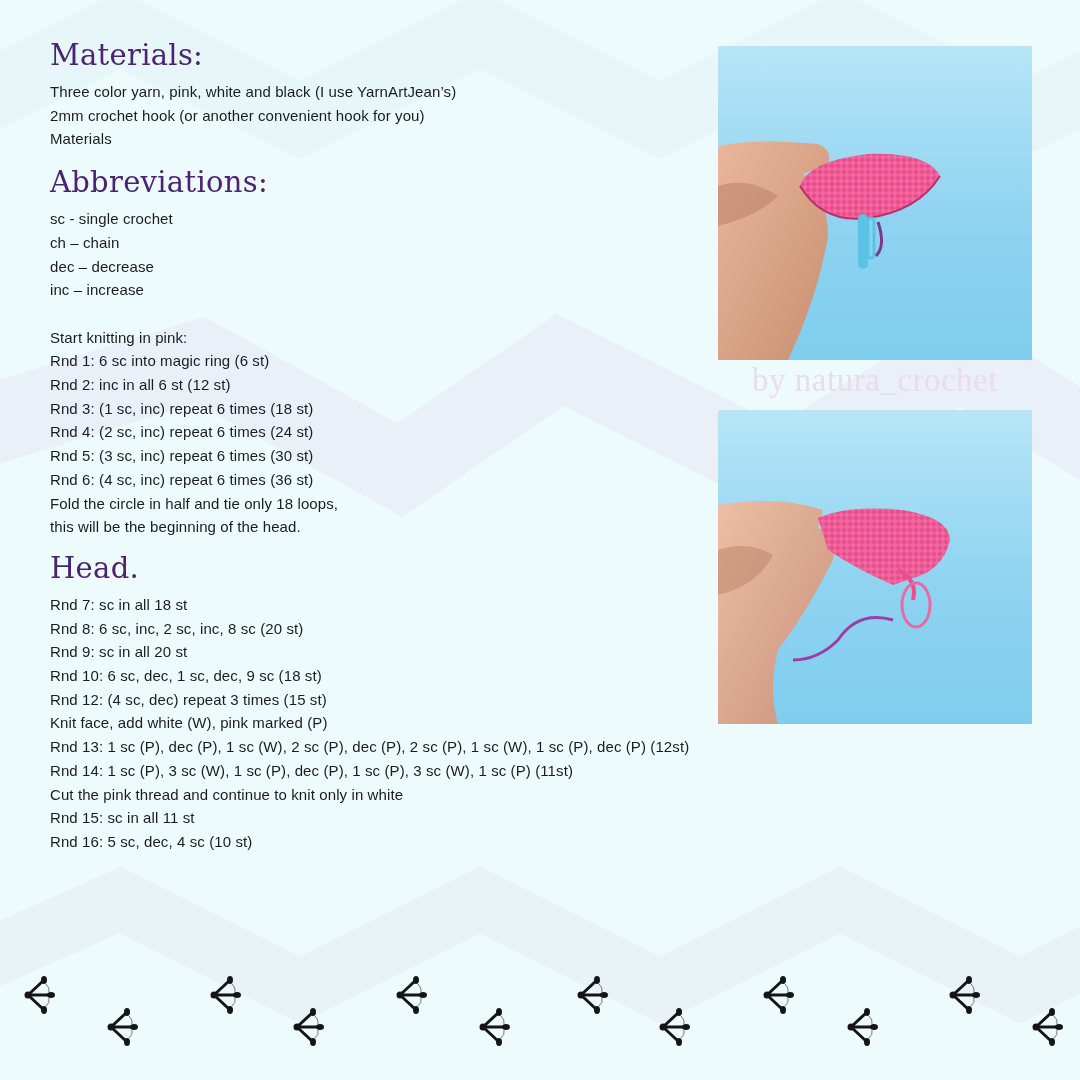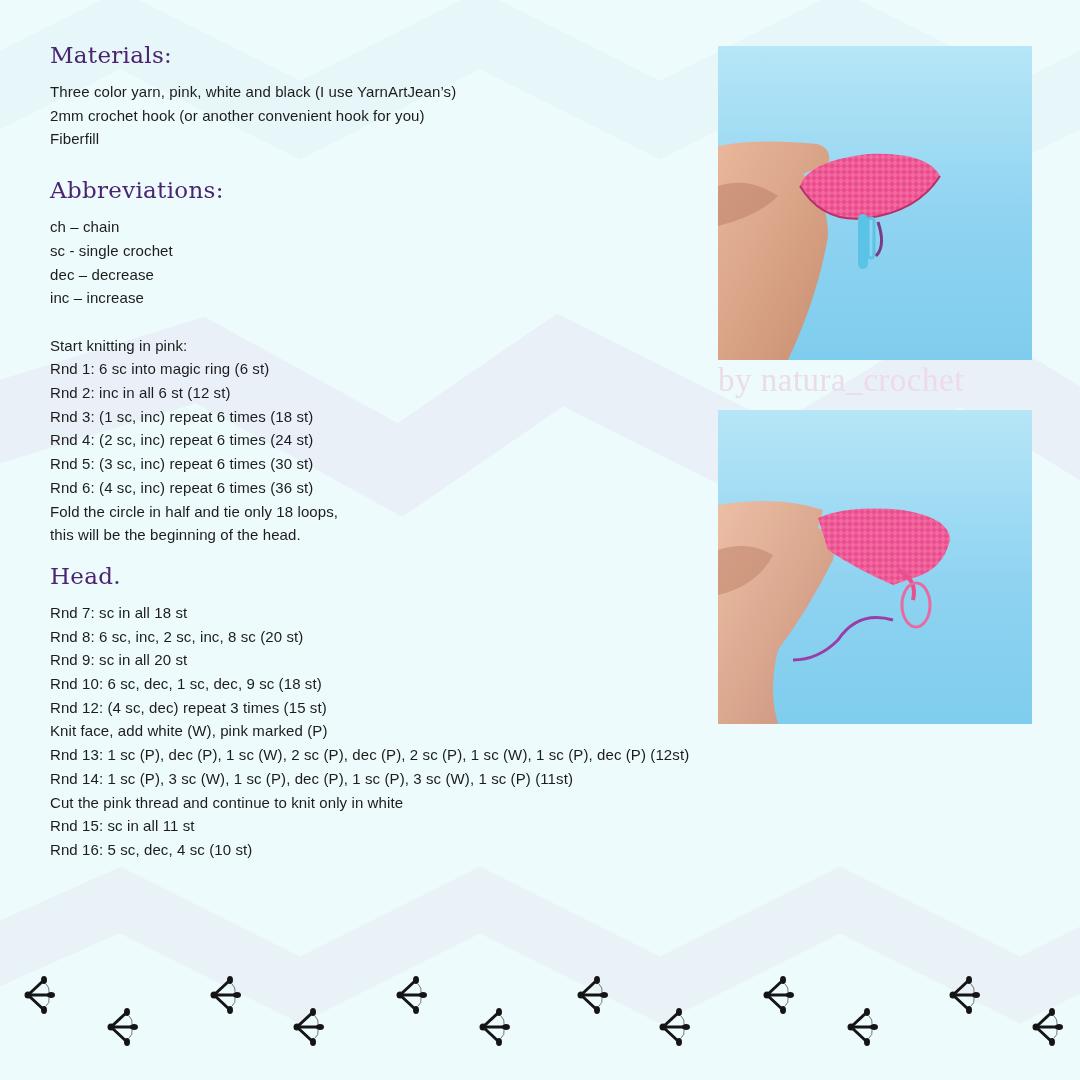--- a/index.html
+++ b/index.html
@@ -7,21 +7,21 @@
       width: 1080px; height: 1080px; position: relative; overflow: hidden;
       background: #eefbfd;
       font-family: "DejaVu Serif", "Liberation Serif", serif;
       color: #1c1c1c;
     }
     .bg-zigzag { position: absolute; inset: 0; z-index: 0; }
     .content { position: absolute; left: 50px; top: 40px; width: 900px; z-index: 2; }
     .heading {
       font-family: "DejaVu Serif", serif;
       color: #4a2470;
-      font-size: 23px;
+      font-size: 29px;
       margin: 0 0 10px 0;
       font-weight: normal;
       letter-spacing: 0.3px;
       line-height: 30px;
     }
     .line {
       font-family: Liberation Sans, sans-serif;
       font-size: 15px;
       line-height: 23.7px;
       white-space: nowrap;
@@ -33,21 +33,21 @@
       position: absolute; left: 718px; width: 314px; height: 314px;
       background: linear-gradient(180deg, #b6e6f7 0%, #8fd3f1 55%, #7fcdee 100%);
       overflow: hidden; z-index: 2;
     }
     .photo svg { width: 100%; height: 100%; display: block; }
     .photo-1 { top: 46px; }
     .photo-2 { top: 410px; }
     .watermark {
       position: absolute; left: 718px; top: 362px; width: 314px;
       font-family: "Liberation Serif", serif;
-      font-size: 33px; color: #ecdbea; z-index: 2; text-align: left;
+      font-size: 33px; color: #ecdbea; z-index: 2; text-align: center;
       letter-spacing: 0.5px;
     }
     .footprints { position: absolute; left: 0; top: 960px; width: 1080px; height: 100px; z-index: 2; }
     .fp { position: absolute; width: 40px; height: 40px; }
     .fp svg { width: 100%; height: 100%; }
   </style>
 </head>
 <body>
 
 <svg class="bg-zigzag" viewBox="0 0 1080 1080" preserveAspectRatio="none">
@@ -55,27 +55,27 @@
   <polyline points="-60,120 120,30 300,120 480,30 660,120 840,30 1020,120 1200,30" fill="none" stroke="#e6f6f9" stroke-width="70"></polyline>
   <polyline points="-60,440 200,360 400,470 560,360 780,470 960,360 1140,470" fill="none" stroke="#e9eef6" stroke-width="80" opacity="0.8"></polyline>
   <polyline points="-60,980 120,900 300,990 480,900 660,990 840,900 1020,990 1200,900" fill="none" stroke="#e6f0f5" stroke-width="60" opacity="0.8"></polyline>
 </svg>
 
 <div class="content">
   <section class="block">
     <h2 class="heading">Materials:</h2>
     <div class="line">Three color yarn, pink, white and black (I use YarnArtJean’s)</div>
     <div class="line">2mm crochet hook (or another convenient hook for you)</div>
-    <div class="line">Fiberfill</div>
-  </section>
-
-  <section class="block" style="margin-top:24px">
+    <div class="line">Materials</div>
+  </section>
+
+  <section class="block" style="margin-top:16px">
     <h2 class="heading">Abbreviations:</h2>
+    <div class="line">sc - single crochet</div>
     <div class="line">ch –  chain</div>
-    <div class="line">sc - single crochet</div>
     <div class="line">dec – decrease</div>
     <div class="line">inc –  increase</div>
   </section>
 
   <div class="gap"></div>
 
   <section class="block" style="margin-top:-14px">
     <div class="line">Start knitting in pink:</div>
     <div class="line">Rnd 1: 6 sc into magic ring (6 st)</div>
     <div class="line">Rnd 2: inc in all 6 st (12 st)</div>

